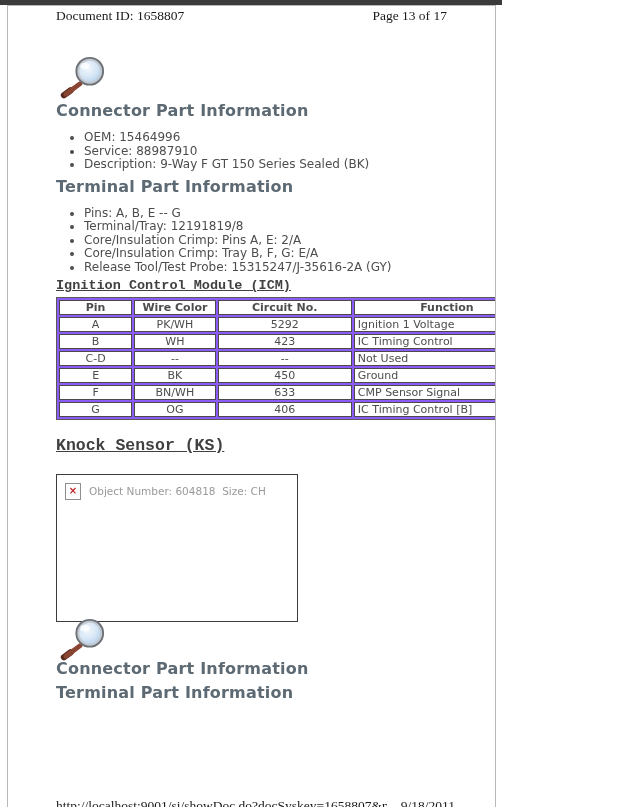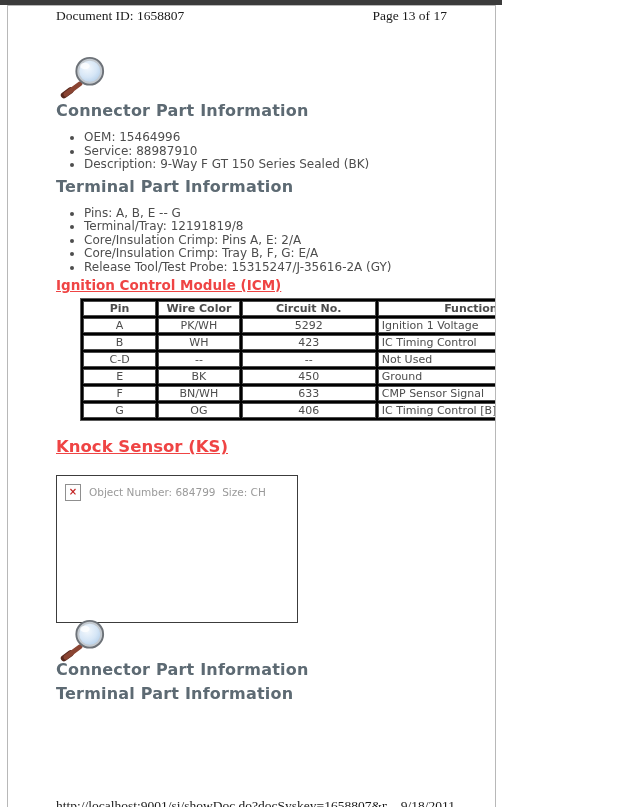--- a/index.html
+++ b/index.html
@@ -41,30 +41,29 @@
     margin:2px 0 0 0; font-size:16px; font-weight:bold;
     color:#5d6a73; letter-spacing:0.2px;
   }
   h3.part-heading.mt { margin-top:5px; }
 
   ul.bullets { margin:11px 0 0 0; padding-left:28px; list-style:disc; }
   ul.bullets li { font-size:12px; line-height:13.5px; color:#4d4d4d; }
 
   a.section-link {
     display:inline-block; margin-top:3px;
-    font-size:13.5px; font-weight:bold; color:#ef4444;
-    text-decoration:underline; cursor:pointer;
+    font-size:13.5px; font-weight:bold; color:#404040;
+    text-decoration:underline; cursor:pointer;font-family:Liberation Mono, monospace;
   }
   a.section-link.large { font-size:16.5px; margin-top:16px; }
 
   table.pin-table {
     margin-top:4px; border-collapse:separate; border-spacing:2px;
-    background:#000000; border:1px solid #5a5a5a; width:487px;
+    background:#8b5cf6; border:1px solid #5a5a5a; width:487px;
     table-layout:fixed;
-    margin-left:24px;
   }
   table.pin-table th, table.pin-table td {
     background:#ffffff; border:1px solid #4a4a4a;
     font-size:11px; line-height:13px; padding:0 2px;
     color:#4d4d4d; overflow:hidden; white-space:nowrap;
   }
   table.pin-table th { font-weight:bold; text-align:center; }
   table.pin-table td { text-align:center; }
   table.pin-table td.fn { text-align:left; padding-left:3px; }
   table.pin-table col.c-pin  { width:72px; }
@@ -190,21 +189,21 @@
             <td>406</td>
             <td class="fn">IC Timing Control [B]</td>
           </tr>
         </tbody>
       </table>
 
       <a class="section-link large">Knock Sensor (KS)</a>
 
       <div class="img-placeholder">
         <span class="broken-img">×</span>
-        <span class="ph-text">Object Number: 684799  Size: CH</span>
+        <span class="ph-text">Object Number: 604818  Size: CH</span>
       </div>
 
       
       <div class="icon2-wrap">
         <svg class="mag-icon" viewBox="0 0 52 46">
           <defs>
             <radialGradient id="lensg2" cx="40%" cy="35%" r="75%">
               <stop offset="0%" stop-color="#f3f8fd"></stop>
               <stop offset="55%" stop-color="#d6e6f6"></stop>
               <stop offset="100%" stop-color="#aecbe8"></stop>

